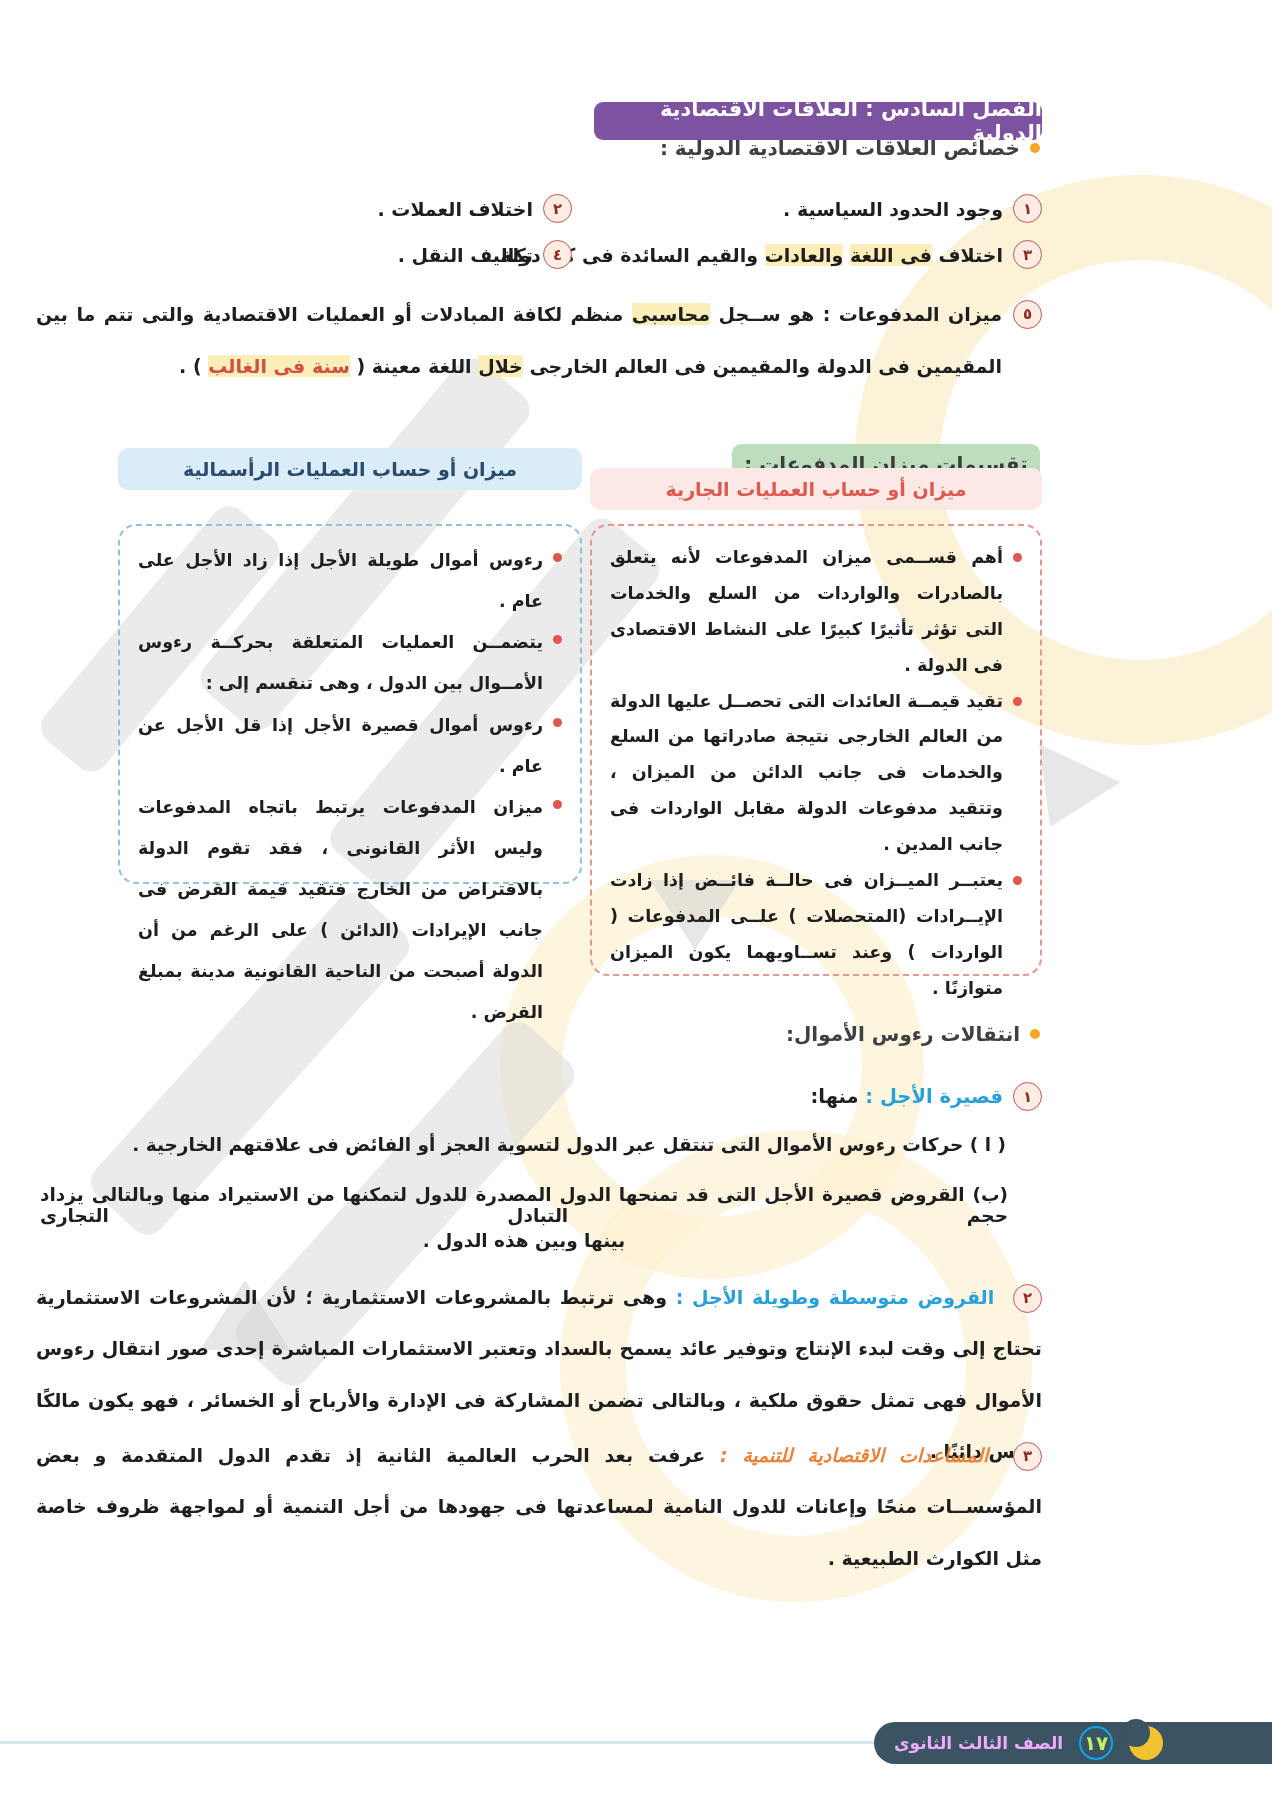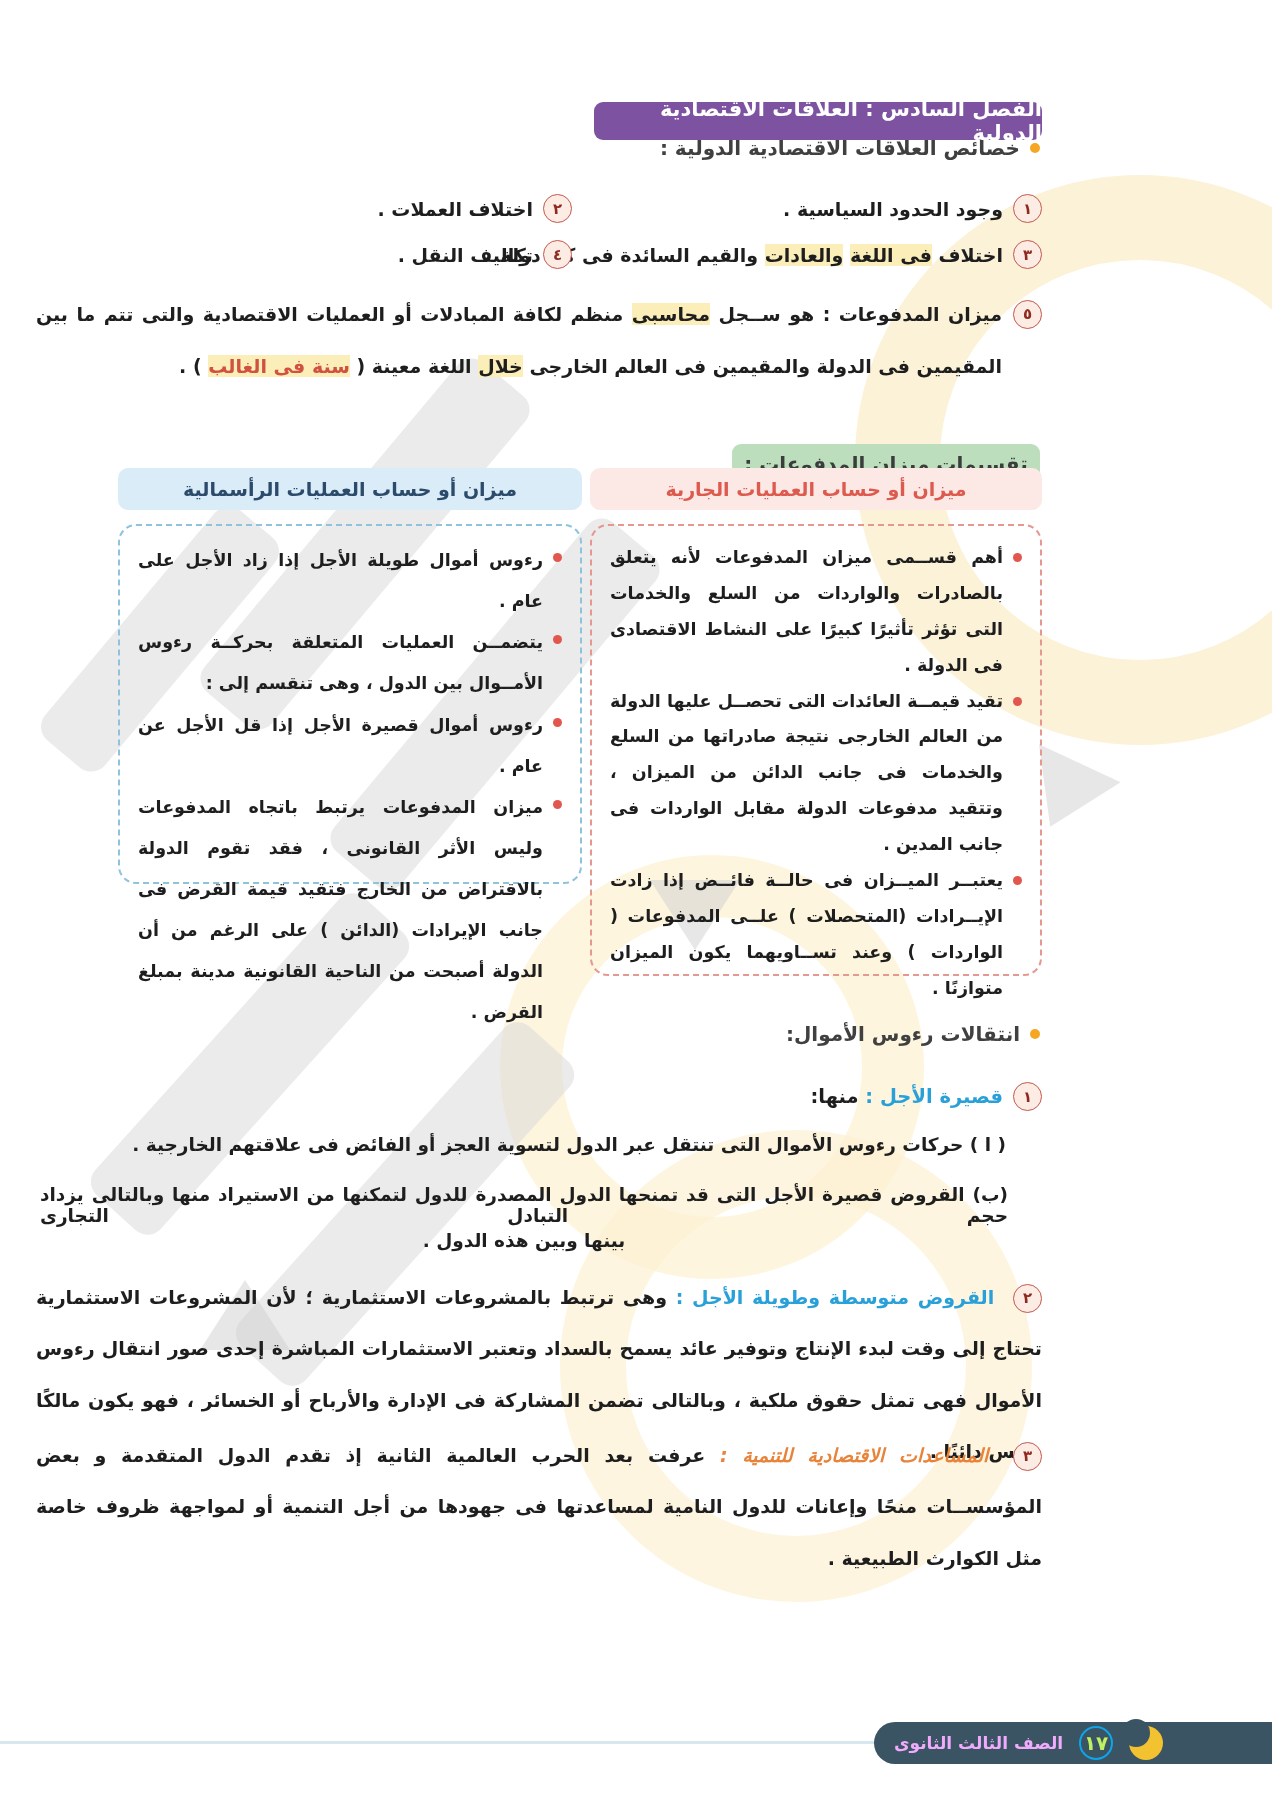--- a/index.html
+++ b/index.html
@@ -55,21 +55,21 @@
   .it2 { top:194px; right:700px; }
   .it3 { top:240px; right:230px; }
   .it4 { top:240px; right:700px; }
   .item5 { top:288px; right:230px; left:36px; padding-right:40px;
     font-size:19px; font-weight:700; line-height:2.75; text-align:justify; }
   .item5 .num { position:absolute; right:0; top:12px; }
   .col-hdr { display:flex; align-items:center; justify-content:center;
     border-radius:10px; font-size:19px; font-weight:700; height:42px; }
   .hdr-current { top:468px; right:230px; width:452px;
     background:#fce9e5; color:#dd5a4e; }
-  .hdr-capital { top:468px; right:690px; width:464px;
+  .hdr-capital { top:448px; right:690px; width:464px;
     background:#d9ecf8; color:#2c4b6b; }
   .cbox { border-radius:18px; padding:14px 18px; box-sizing:border-box; }
   .box-current { top:524px; right:230px; width:452px; height:452px;
     border:2px dashed #e59890; }
   .box-capital { top:524px; right:690px; width:464px; height:360px;
     border:2px dashed #8fc3dc; }
   .brow { display:flex; gap:10px; font-size:17.5px; font-weight:700; }
   .box-current .brow { line-height:2.05; }
   .box-capital .brow { line-height:2.35; }
   .bdot { width:9px; height:9px; border-radius:50%; background:#e2574d;

